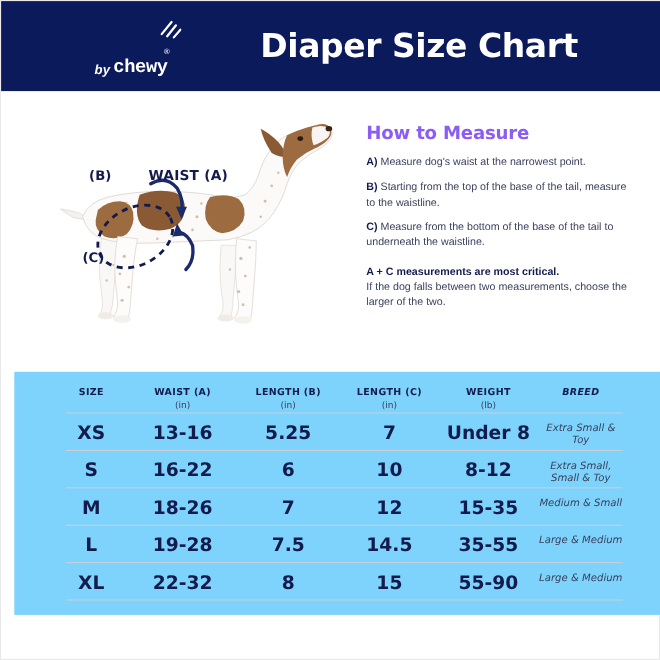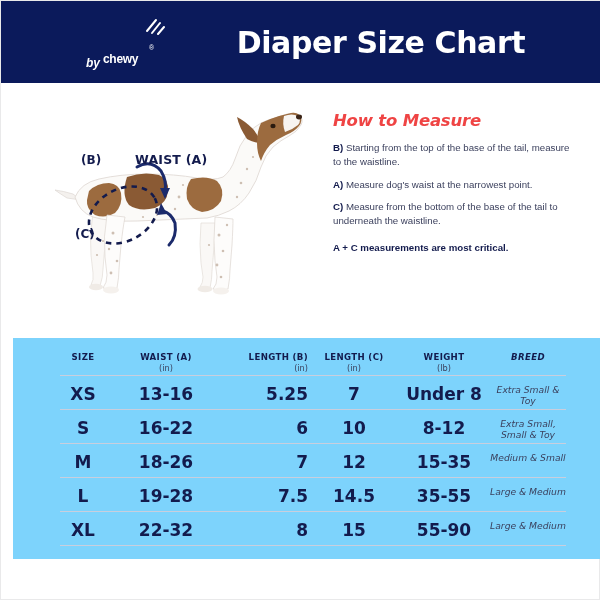--- a/index.html
+++ b/index.html
@@ -37,23 +37,23 @@
   }
   .logo-swoosh{
     position:absolute;left:112px;top:2px;width:22px;height:20px;
   }
   .logo-by{
     position:absolute;left:55px;top:41px;
     font-size:12px;font-style:italic;font-weight:700;color:#ffffff;
   }
   .logo-chewy{
     position:absolute;left:72px;top:37px;
-    font-size:12px;font-weight:700;letter-spacing:-0.3px;
+    font-size:17px;font-weight:700;letter-spacing:-0.3px;
     color:#ffffff;
-    font-family:Liberation Sans, sans-serif;
+    font-family:Liberation Mono, monospace;
   }
   .header-title{
     position:absolute;left:180px;top:0;width:400px;height:82px;
     display:flex;align-items:center;justify-content:center;
     color:#ffffff;font-size:30px;font-weight:700;
     letter-spacing:-0.4px;
     font-family:"DejaVu Sans",sans-serif;
   }
 
   
@@ -77,24 +77,23 @@
   .lbl-c{left:24px;top:122px;font-size:12px;}
   .lbl-waist{left:84px;top:47px;font-size:12.5px;letter-spacing:0.2px;}
 
   
   .howto{
     position:absolute;left:332px;top:28px;width:240px;
     color:#2b3150;
   }
   .howto h2{
     margin:0 0 11px 0;
-    font-size:16.5px;font-weight:700;color:#ef4444;
+    font-size:16.5px;font-weight:700;color:#8b5cf6;
     font-family:"DejaVu Sans",sans-serif;
     letter-spacing:-0.2px;
-    font-style:italic;
   }
   .howto p{
     margin:0 0 9px 0;
     font-size:9.7px;line-height:1.42;color:#3a3f5c;
   }
   .howto p b{color:#131b4d;font-weight:700;}
   .howto p.crit{margin-top:13px;margin-bottom:0;}
 
   
   .panel{
@@ -122,21 +121,21 @@
   .brow .cell{font-size:17px;font-weight:700;}
   .brow .cell.breed{font-size:9.2px;font-weight:400;color:#3a3f5c;}
   .divider{
     position:absolute;left:0;width:506px;height:1px;
     background:#c9cedd;
   }
 
   
   .c0{left:0px;   width:46px;}
   .c1{left:56px;  width:100px;}
-  .c2{left:156px; width:92px;text-align:right;}
+  .c2{left:156px; width:92px;}
   .c3{left:248px; width:92px;}
   .c4{left:338px; width:92px;}
   .c5{left:430px; width:76px;font-style:italic;}
 </style>
 </head>
 <body>
 
 <div id="page">
 
   <div class="header">
@@ -251,25 +250,25 @@
       </svg>
 
       <span class="lbl lbl-b">(B)</span>
       <span class="lbl lbl-c">(C)</span>
       <span class="lbl lbl-waist">WAIST (A)</span>
     </div>
 
     <div class="howto">
       <h2>How to Measure</h2>
 
+      <p><b>A)</b><span> Measure dog's waist at the narrowest point.</span></p>
       <p><b>B)</b><span> Starting from the top of the base of the tail, measure to the waistline.</span></p>
-      <p><b>A)</b><span> Measure dog's waist at the narrowest point.</span></p>
       <p><b>C)</b><span> Measure from the bottom of the base of the tail to underneath the waistline.</span></p>
 
-      <p class="crit"><b>A + C measurements are most critical.</b><br></p>
+      <p class="crit"><b>A + C measurements are most critical.</b><br><span>If the dog falls between two measurements, choose the larger of the two.</span></p>
     </div>
   </div>
 
   <div class="panel">
     <div class="tbl" id="tbl">
         <div class="row hrow" style="top: 14px;">
           <div class="cell c0">SIZE</div>
           <div class="cell c1">WAIST (A)<span class="unit">(in)</span></div>
           <div class="cell c2">LENGTH (B)<span class="unit">(in)</span></div>
           <div class="cell c3">LENGTH (C)<span class="unit">(in)</span></div>

